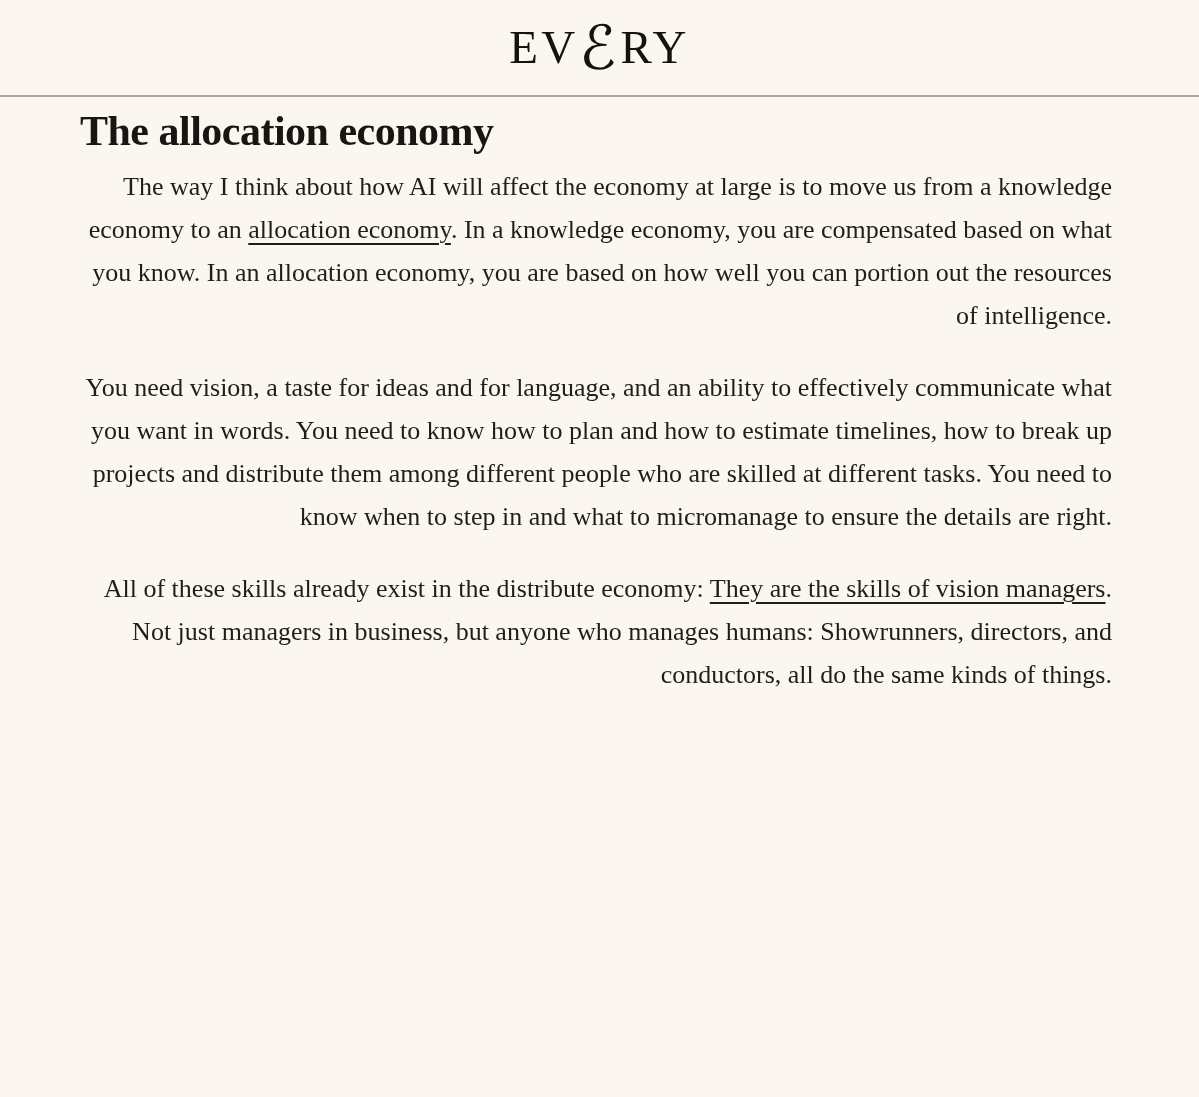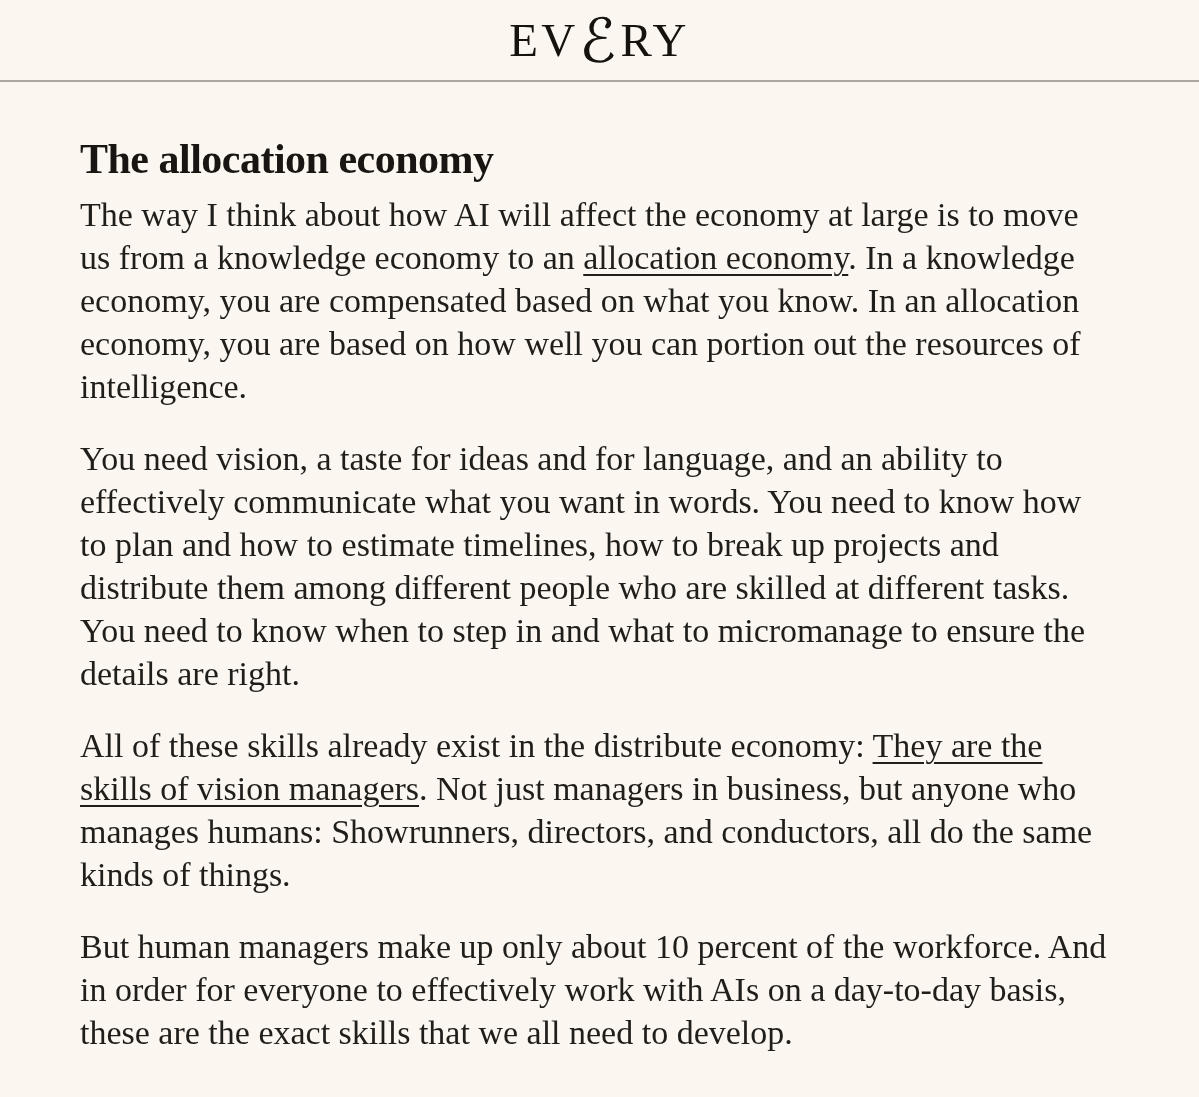--- a/index.html
+++ b/index.html
@@ -9,21 +9,21 @@
   }
   body {
     width: 1199px;
     height: 1097px;
     overflow: hidden;
     background: #FBF7F0;
     color: #201E1B;
     font-family: "Liberation Serif", "DejaVu Serif", serif;
   }
   .site-header {
-    height: 82px;
+    height: 97px;
     display: flex;
     align-items: center;
     justify-content: center;
     border-bottom: 2px solid #ACA89F;
   }
   .logo {
     font-size: 47px;
     letter-spacing: 0.07em;
     color: #16130E;
     text-decoration: none;
@@ -35,36 +35,36 @@
   .logo .logo-script {
     font-family: "DejaVu Serif", "DejaVu Sans", serif;
     font-size: 1.30em;
     line-height: 0;
     position: relative;
     top: 0.10em;
     margin: 0 0.015em;
   }
   main.article {
     padding: 13px 87px 0 80px;
-    margin-top: 43px;
   }
   h1.article-title {
     font-size: 42px;
     font-weight: 700;
     line-height: 1.0;
     letter-spacing: -0.012em;
     margin: 0 0 13px 0;
     color: #181512;
   }
   p.body-paragraph {
-    font-size: 34px;
+    font-size: 26px;
     line-height: 43px;
     margin: 0 0 29px 0;
     max-width: 1056px;
     color: #201E1B;
+    text-align: right;
   }
   p.body-paragraph a {
     color: inherit;
     text-decoration: underline;
     text-decoration-thickness: 2px;
     text-underline-offset: 5px;
   }
 </style>
 </head>
 <body>
@@ -79,15 +79,14 @@
 
 <main class="article">
   <h1 class="article-title">The allocation economy</h1>
 
   <p class="body-paragraph"><span>The way I think about how AI will affect the economy at large is to move us from a knowledge economy to an </span><a href="#">allocation economy</a><span>. In a knowledge economy, you are compensated based on what you know. In an allocation economy, you are based on how well you can portion out the resources of intelligence.</span></p>
 
   <p class="body-paragraph"><span>You need vision, a taste for ideas and for language, and an ability to effectively communicate what you want in words. You need to know how to plan and how to estimate timelines, how to break up projects and distribute them among different people who are skilled at different tasks. You need to know when to step in and what to micromanage to ensure the details are right.</span></p>
 
   <p class="body-paragraph"><span>All of these skills already exist in the distribute economy: </span><a href="#">They are the skills of vision managers</a><span>. Not just managers in business, but anyone who manages humans: Showrunners, directors, and conductors, all do the same kinds of things.</span></p>
 
-  <p class="body-paragraph"><span>But human managers make up only about 10 percent of the workforce. And in order for everyone to effectively work with AIs on a day-to-day basis, these are the exact skills that we all need to develop.</span></p>
 
 </main>
 
 </body></html>

